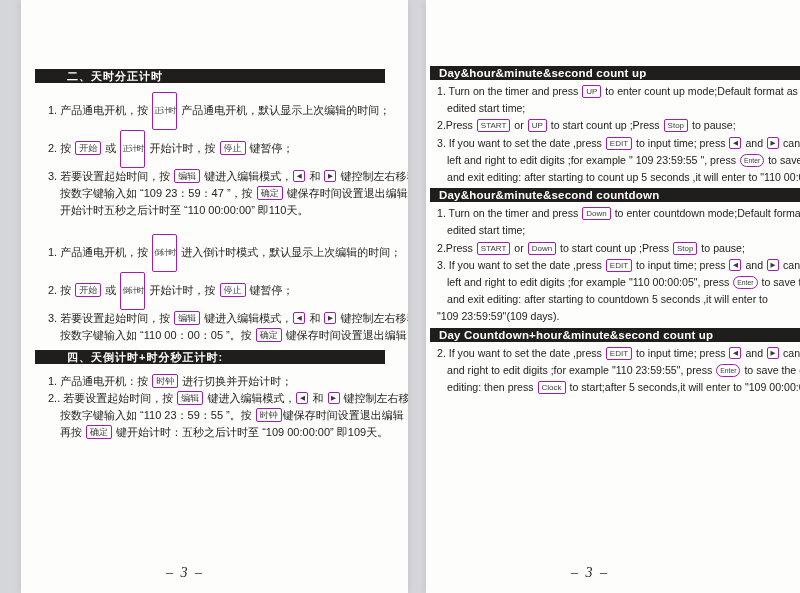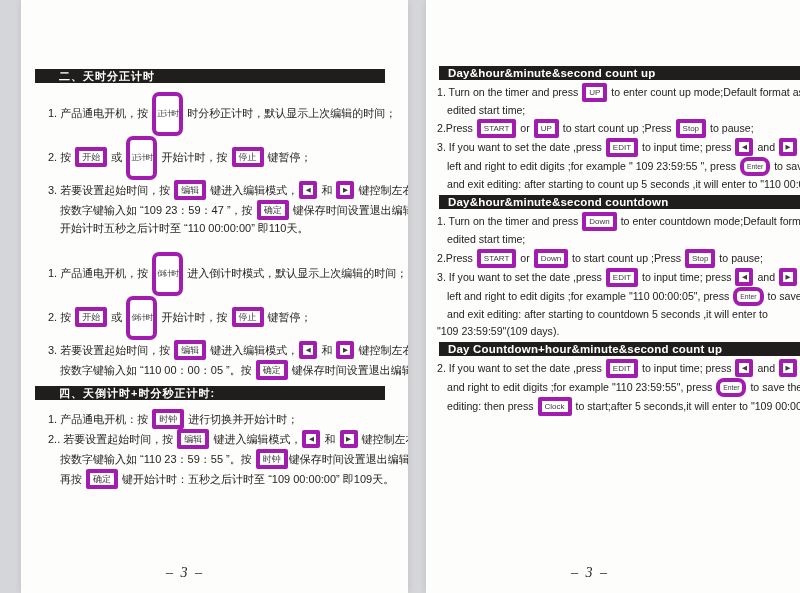--- a/index.html
+++ b/index.html
@@ -13,58 +13,58 @@
   .page-left{left:21px;width:387px;}
   .page-right{left:426px;width:374px;}
 
   .page-left .content{padding-top:69px;}
   .page-right .content{padding-top:66px;}
 
   .sec-bar{
     background:#201e1c;color:#fff;font-weight:bold;
     height:14px;line-height:14px;font-size:11px;
   }
-  .page-left .sec-bar{margin:0 23px 0 14px;padding-left:24px;letter-spacing:1px;}
-  .page-right .sec-bar{margin:0 0 0 13px;padding-left:9px;letter-spacing:0.2px;font-size:11.5px;}
+  .page-left .sec-bar{margin:0 23px 0 14px;padding-left:32px;letter-spacing:1px;}
+  .page-right .sec-bar{margin:0 0 0 4px;padding-left:9px;letter-spacing:0.2px;font-size:11.5px;}
 
   .page-left .sec-body{
     padding:9px 4px 6px 27px;font-size:11px;line-height:17px;color:#26231f;
   }
   .page-right .sec-body{
     padding:3px 0 2px 11px;font-size:10.6px;line-height:17.2px;color:#242320;
   }
   .line{white-space:nowrap;}
   .ind1{padding-left:12px;}
   .page-right .ind1{padding-left:10px;}
 
   .key{
-    display:inline-block;border:4px solid #a21caf;border-radius:2px;background:#fff;
+    display:inline-block;border:1px solid #a21caf;border-radius:2px;background:#fff;
     padding:0 3px;margin:0 1px;font-size:8px;height:11px;line-height:11px;
     vertical-align:1px;color:#3a3a3a;white-space:nowrap;
   }
   .page-left .key{font-size:9px;height:12px;line-height:12px;}
-  .key.cn-sm{font-size:8px;letter-spacing:-1px;padding:12px 1px;border-radius:7px;}
+  .key.cn-sm{font-size:8px;letter-spacing:-1px;padding:12px 1px;}
   .key.arrow{font-size:6.5px;padding:0 2.5px;height:10px;line-height:10px;vertical-align:2px;}
   .key.oval{border-radius:8px;font-size:6.8px;height:11px;line-height:11px;padding:0 3px;}
 
   .pageno{
     position:absolute;bottom:12px;left:124px;width:80px;text-align:center;
     font-family:"Liberation Serif","DejaVu Serif",serif;font-style:italic;
     font-size:14px;color:#1f1f1f;letter-spacing:2px;
   }
 </style>
 </head>
 <body>
 
 <div class="page page-left">
   <div class="content">
       <section>
         <div class="sec-bar">二、天时分正计时</div>
         <div class="sec-body">
-          <div class="line ind0"><span>1.  产品通电开机，按 </span><span class="key cn-sm">正计时</span><span> 时分秒正计时，默认显示上次编辑的时间；</span></div>
+          <div class="line ind0"><span>1.  产品通电开机，按 </span><span class="key cn-sm">正计时</span><span> 产品通电开机，默认显示上次编辑的时间；</span></div>
           <div class="line ind0"><span>2. 按 </span><span class="key">开始</span><span> 或 </span><span class="key cn-sm">正计时</span><span> 开始计时，按 </span><span class="key">停止</span><span> 键暂停；</span></div>
           <div class="line ind0"><span>3. 若要设置起始时间，按 </span><span class="key">编辑</span><span> 键进入编辑模式，</span><span class="key arrow">◀</span><span> 和 </span><span class="key arrow">▶</span><span> 键控制左右移动</span></div>
           <div class="line ind1"><span>按数字键输入如 “109 23：59：47 ”，按 </span><span class="key">确定</span><span> 键保存时间设置退出编辑；</span></div>
           <div class="line ind1"><span>开始计时五秒之后计时至 “110 00:00:00” 即110天。</span></div>
         </div>
       </section>
       <section>
         <div class="sec-body">
           <div class="line ind0"><span>1. 产品通电开机，按 </span><span class="key cn-sm">倒计时</span><span> 进入倒计时模式，默认显示上次编辑的时间；</span></div>
           <div class="line ind0"><span>2. 按 </span><span class="key">开始</span><span> 或 </span><span class="key cn-sm">倒计时</span><span> 开始计时，按 </span><span class="key">停止</span><span> 键暂停；</span></div>

